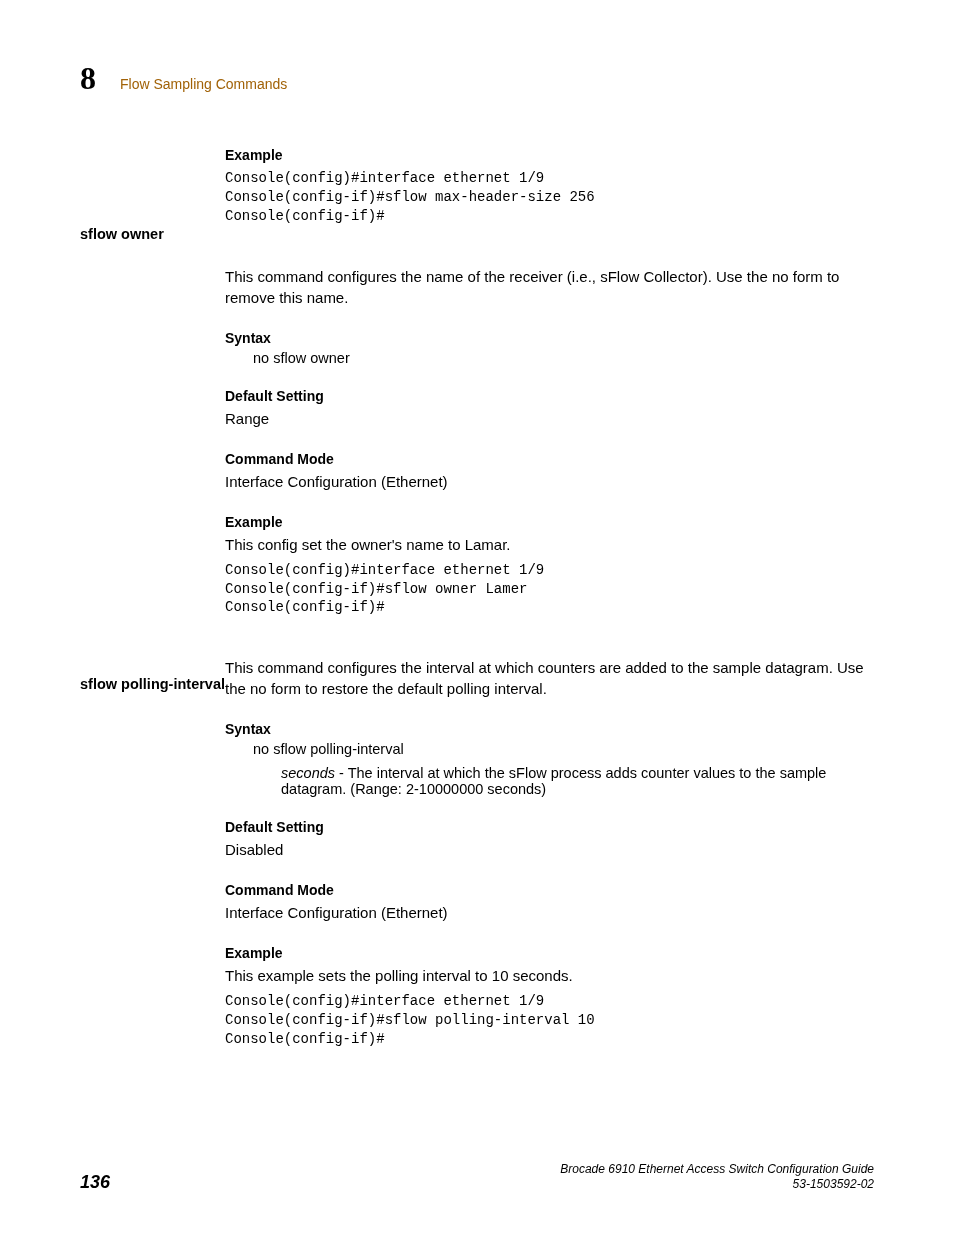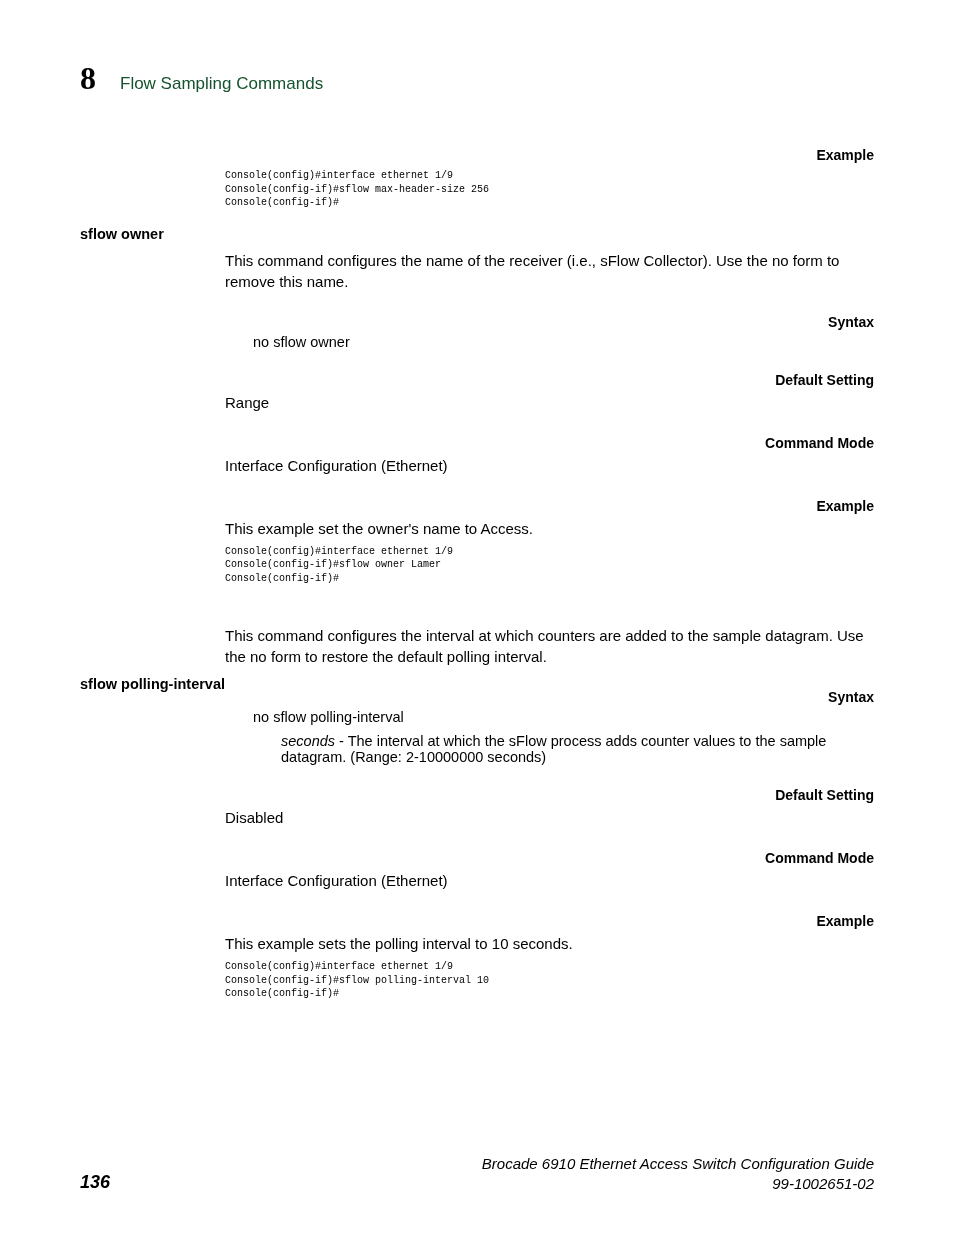--- a/index.html
+++ b/index.html
@@ -18,46 +18,45 @@
       align-items: baseline;
       margin-bottom: 50px;
     }
     .chapter-num {
       font-family: Georgia, 'Times New Roman', serif;
       font-size: 32px;
       font-weight: bold;
       margin-right: 24px;
     }
     .chapter-title {
-      font-size: 17px;
-      color: #14532d;
+      font-size: 14px;
+      color: #a16207;
     }
     .content {
       margin-left: 145px;
     }
     .section-label {
       font-weight: bold;
       font-size: 14px;
       margin-top: 22px;
       margin-bottom: 4px;
-      text-align: right;
     }
     .body-text {
       font-size: 15px;
       line-height: 1.4;
       margin-bottom: 4px;
     }
     .body-text-top {
       font-size: 15px;
       line-height: 1.4;
       margin-bottom: 4px;
     }
     .code-block {
       font-family: 'Courier New', Courier, monospace;
-      font-size: 10px;
+      font-size: 14px;
       line-height: 1.35;
       white-space: pre;
       margin-top: 6px;
       margin-bottom: 4px;
     }
     .indent-1 { margin-left: 28px; }
     .indent-2 { margin-left: 56px; }
     .syntax-line {
       font-size: 14.5px;
       margin-bottom: 8px;
@@ -82,21 +81,21 @@
       align-items: flex-end;
     }
     .page-num {
       font-style: italic;
       font-size: 18px;
       font-weight: bold;
     }
     .footer-right {
       text-align: right;
       font-style: italic;
-      font-size: 15px;
+      font-size: 12px;
       line-height: 1.3;
     }
     .gap { height: 18px; }
   </style>
 </head>
 <body>
 
 <div class="header">
   <div class="chapter-num">8</div>
   <div class="chapter-title">Flow Sampling Commands</div>
@@ -122,21 +121,21 @@
   <div class="section-label">Syntax</div>
   <div class="syntax-line indent-1 bold">no sflow owner</div>
 
   <div class="section-label">Default Setting</div>
   <div class="body-text">Range</div>
 
   <div class="section-label">Command Mode</div>
   <div class="body-text">Interface Configuration (Ethernet)</div>
 
   <div class="section-label">Example</div>
-  <div class="body-text">This example set the owner's name to Access.</div>
+  <div class="body-text">This config set the owner's name to Lamar.</div>
   <div class="code-block">Console(config)#interface ethernet 1/9
 Console(config-if)#sflow owner Lamer
 Console(config-if)#</div>
 
   <div class="gap"></div>
   <div class="gap"></div>
 
   <div class="body-text-top">
     <span>This command configures the interval at which counters are added to the sample datagram. Use the </span><span class="bold">no</span><span> form to restore the default polling interval.</span>
   </div>
@@ -158,15 +157,15 @@
   <div class="code-block">Console(config)#interface ethernet 1/9
 Console(config-if)#sflow polling-interval 10
 Console(config-if)#</div>
 
 </div>
 
 <div class="footer">
   <div class="page-num">136</div>
   <div class="footer-right">
     <div>Brocade 6910 Ethernet Access Switch Configuration Guide</div>
-    <div>99-1002651-02</div>
+    <div>53-1503592-02</div>
   </div>
 </div>
 
 </body></html>

